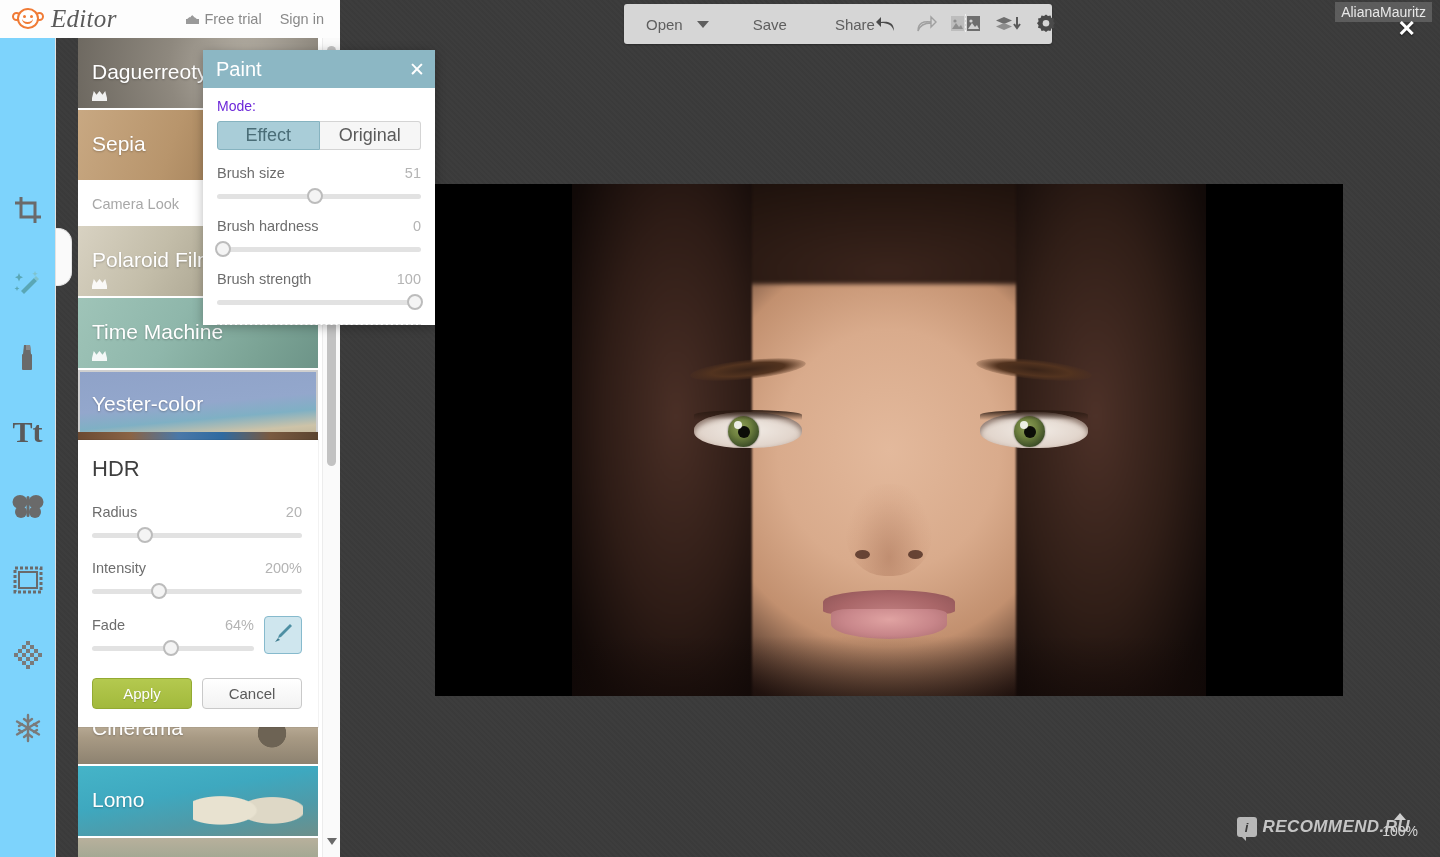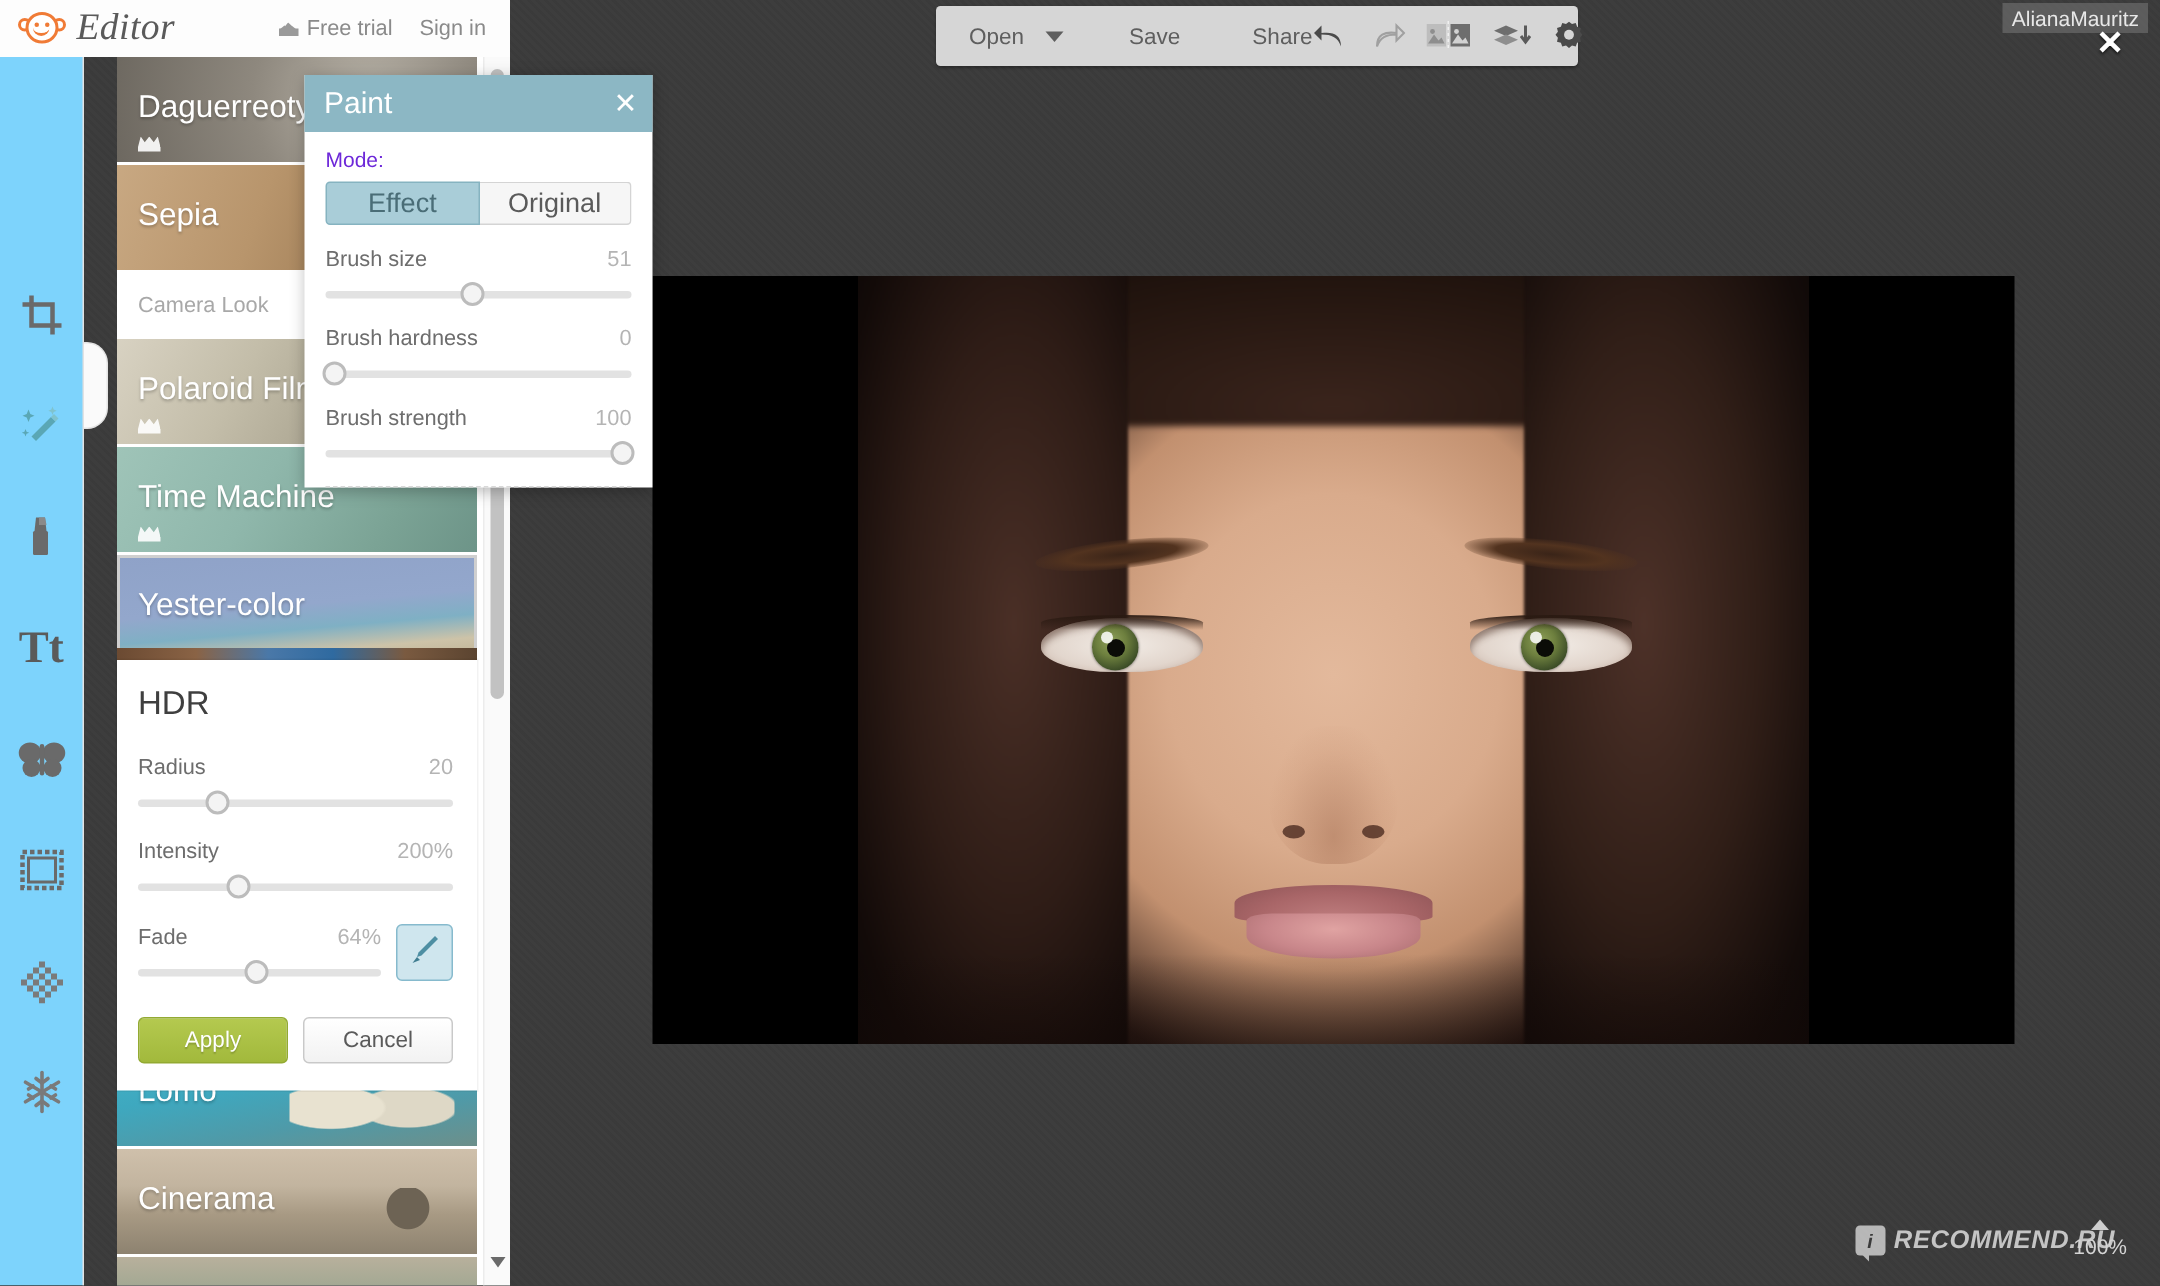--- a/index.html
+++ b/index.html
@@ -636,25 +636,25 @@
     <div class="eff th-timemachine">
       <span class="eff-label">Time Machine</span>
       <span class="eff-crown"></span>
     </div>
     <div class="eff th-yester eff-selected" style="height:78px;">
       <span class="eff-label">Yester-color</span>
       <span class="th-yester-strip"></span>
     </div>
 
     <div style="height:246px;"></div>
+    <div class="eff th-cinerama">
+      <span class="eff-label">Cinerama</span>
+    </div>
     <div class="eff th-lomo">
       <span class="eff-label">Lomo</span>
-    </div>
-    <div class="eff th-cinerama">
-      <span class="eff-label">Cinerama</span>
     </div>
     <div class="eff th-salt">
       
     </div>
   </div>
 
   <div class="hdr">
     <div class="hdr-title">HDR</div>
 
     <div class="ctl">

